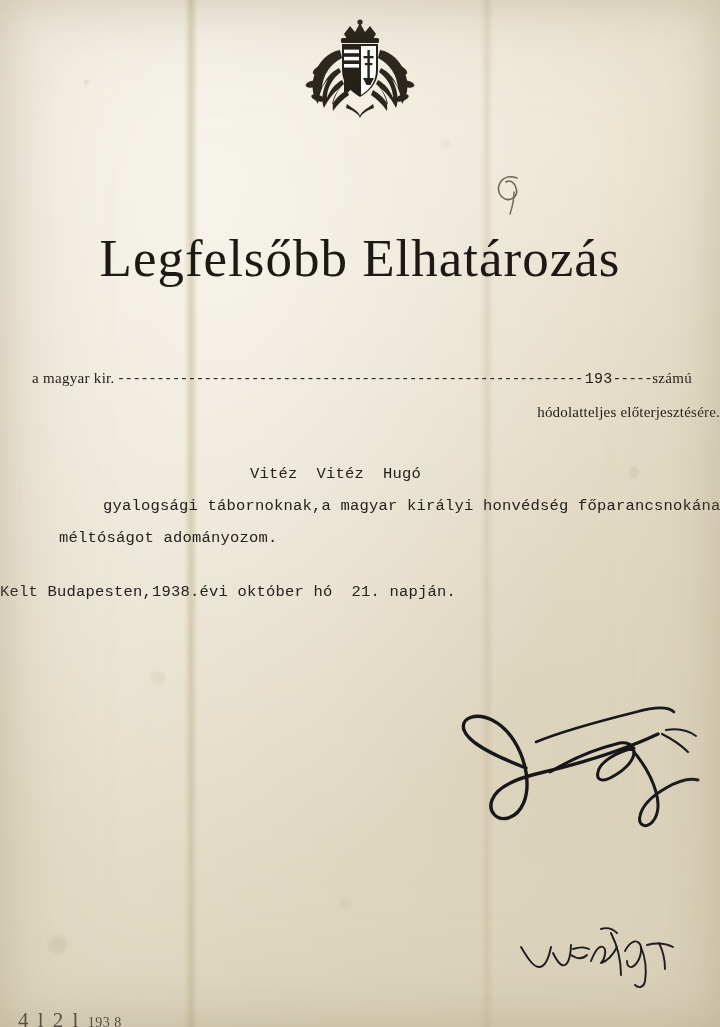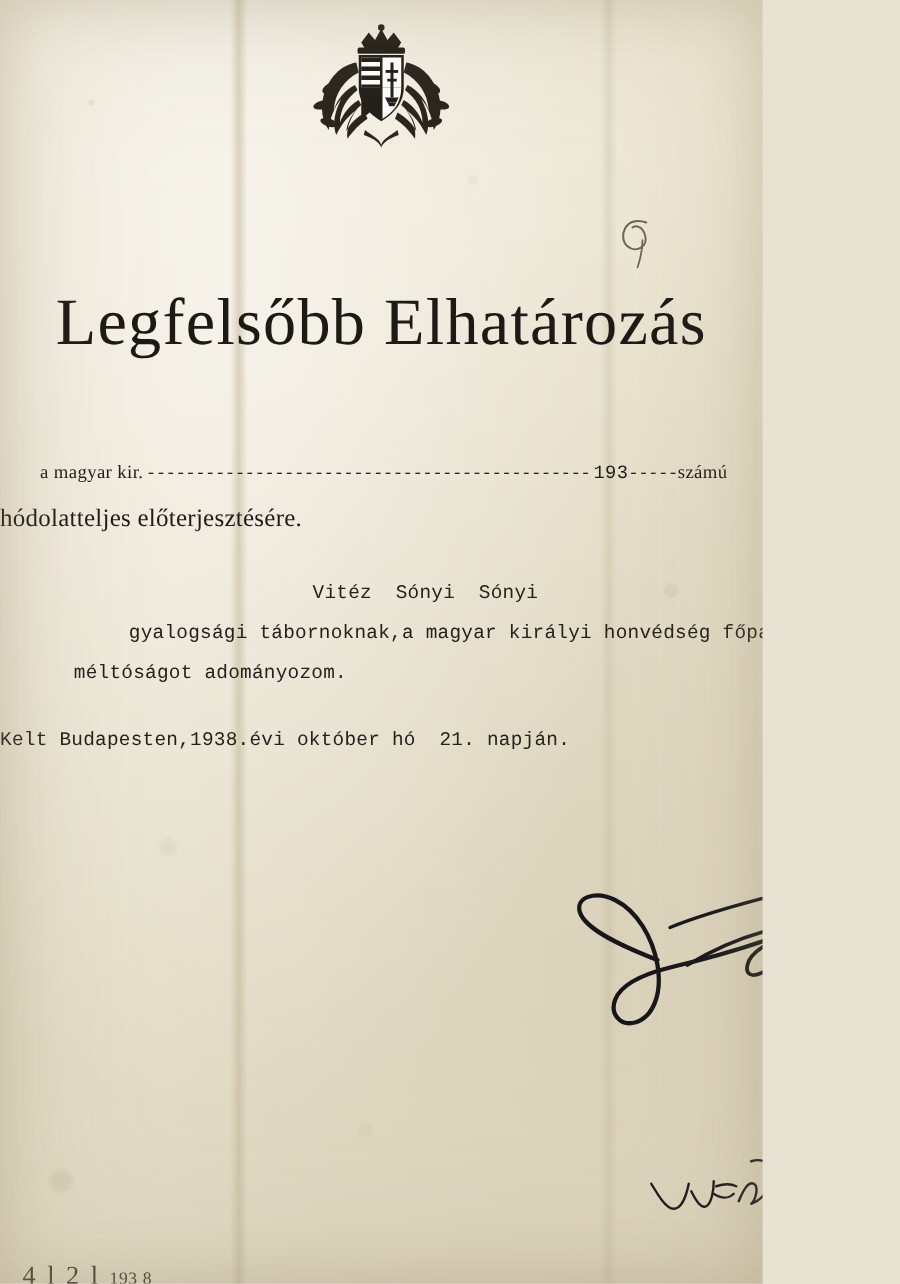--- a/index.html
+++ b/index.html
@@ -9,21 +9,21 @@
   body {
     width: 720px;
     height: 1027px;
     overflow: hidden;
     font-family: "Liberation Serif", serif;
     background: #e8e2d2;
   }
 
   .page {
     position: relative;
-    width: 610px;
+    width: 720px;
     height: 1027px;
     background:
       radial-gradient(ellipse at 30% 20%, rgba(255,255,255,0.55) 0%, rgba(255,255,255,0) 60%),
       radial-gradient(ellipse at 80% 75%, rgba(214,203,178,0.55) 0%, rgba(214,203,178,0) 55%),
       linear-gradient(168deg, #efe9d8 0%, #eae3d0 35%, #e4ddc8 65%, #ded6c0 100%);
     box-sizing: border-box;
     overflow: hidden;
   }
 
   
@@ -127,23 +127,23 @@
     font-family: "Liberation Mono", monospace;
     font-size: 14px;
     letter-spacing: -0.5px;
     color: #2a2620;
   }
 
   .subline {
     position: absolute;
     left: 0; right: 0;
     top: 404px;
-    text-align: left;
-    font-family: "Liberation Serif", serif;
-    font-size: 20px;
+    text-align: right;
+    font-family: "Liberation Serif", serif;
+    font-size: 15px;
     color: #1f1c17;
     letter-spacing: .2px;
   }
 
   .body-block {
     position: absolute;
     left: 0;
     right: 0;
     top: 458px;
   }
@@ -263,21 +263,21 @@
     <span>a magyar kir.</span>
     <span class="dashes">------------------------------------------------------------------</span>
     <span class="yr">193</span>
     <span class="dashes-sm">-----</span>
     <span>számú</span>
   </div>
 
   <div class="subline">hódolatteljes előterjesztésére.</div>
 
   <div class="body-block">
-    <div class="body-line typed indent-1">Vitéz  Sónyi  Sónyi</div>
+    <div class="body-line typed indent-1">Vitéz  Vitéz  Hugó</div>
     <div class="body-line typed indent-2">gyalogsági tábornoknak,a magyar királyi honvédség főparancsnokának a</div>
     <div class="body-line typed indent-4">méltóságot adományozom.</div>
     <div class="body-line typed indent-6 sp-date">Kelt Budapesten,1938.évi október hó  21. napján.</div>
   </div>
 
   <svg class="signature" viewBox="0 0 280 180">
     <g fill="none" stroke="#17171b" stroke-linecap="round" stroke-linejoin="round">
       <path d="M96 100 C60 86 38 74 34 62 C30 50 46 44 62 52 C80 61 92 82 96 104 C100 128 92 146 78 150 C66 153 58 143 62 132 C66 121 82 112 106 106 C140 98 186 86 228 66" stroke-width="3.4"></path>
       <path d="M106 74 C130 64 166 54 206 44 C224 39 238 38 244 44" stroke-width="2.6"></path>
       <path d="M120 104 C140 92 162 82 186 76 C196 73 204 76 204 84 C204 94 192 104 180 110 C172 114 166 112 168 104 C170 94 186 84 204 80" stroke-width="3"></path>

